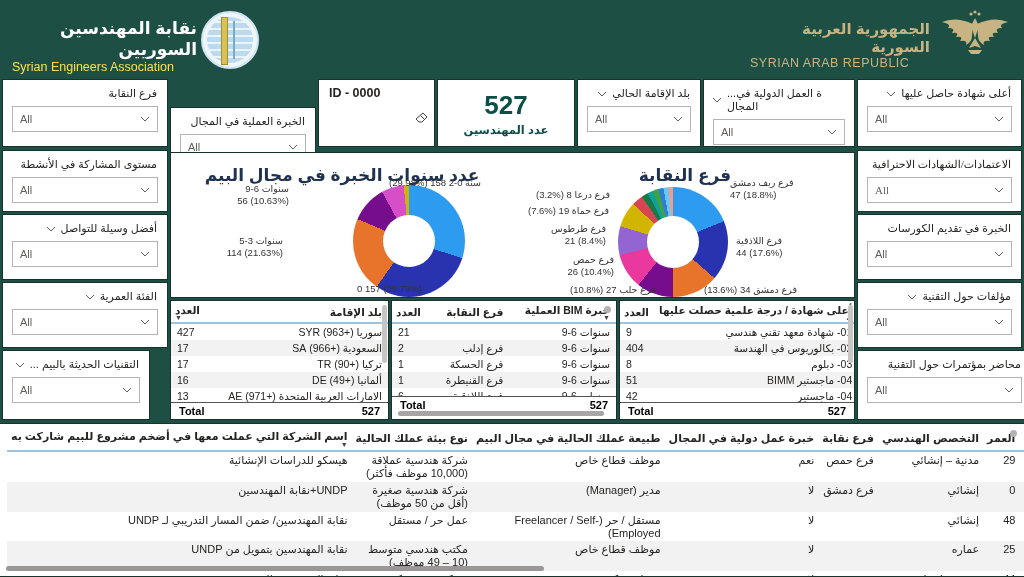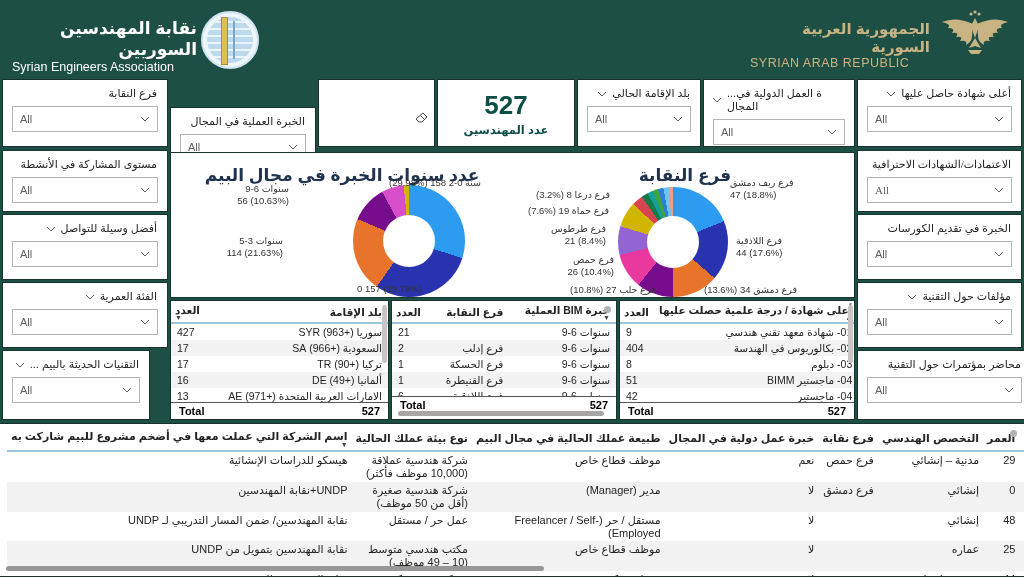--- a/index.html
+++ b/index.html
@@ -3,21 +3,21 @@
 <meta charset="utf-8">
 <style>
   html,body{margin:0;padding:0;}
   body{width:1024px;height:577px;overflow:hidden;background:#1d4f44;
        font-family:"Liberation Sans","DejaVu Sans",sans-serif;position:relative;}
   .abs{position:absolute;}
   .card{position:absolute;background:#fff;border:1px solid #17332c;box-sizing:border-box;}
   
   #hdr{left:0;top:0;width:1024px;height:77px;background:#1d4f44;}
   .org-ar{color:#fff;font-weight:bold;font-size:17px;text-align:right;}
-  .org-en{color:#ffffff;font-size:12.5px;text-align:left;}
+  .org-en{color:#fde047;font-size:12.5px;text-align:left;}
   .gold{color:#c8b482;}
   .rep-ar{font-size:15px;font-weight:bold;text-align:right;}
   .rep-en{font-size:12.5px;letter-spacing:.5px;}
   
   .sl-head{display:flex;justify-content:flex-end;align-items:center;gap:5px;
            font-size:11px;color:#252423;padding:7px 10px 4px 8px;direction:ltr;}
   .sl-dd{margin:2px 9px 0 9px;border:1px solid #b3b3b3;height:24px;display:flex;
          align-items:center;justify-content:space-between;padding:0 7px;color:#605e5c;
          font-size:11px;background:#fff;cursor:pointer;}
   .chev{flex:0 0 auto;}
@@ -106,20 +106,21 @@
     </div>
   <div class="sl-dd">
     <span>All</span>
     <svg class="chev" width="10" height="6" viewBox="0 0 10 6">
         <path d="M1 1 L5 5 L9 1" fill="none" stroke="#605e5c"></path>
       </svg>
   </div>
 </div>
 
 <div class="card" style="left:318px;top:79px;width:117px;height:68px;">
+  <div class="id-lbl">ID - 0000</div>
   <svg class="abs" style="left:96px;top:32px;" width="14" height="12" viewBox="0 0 14 12">
       <path d="M4 10 L1 7 L8 1 L12 5 L7 10 Z" fill="#fff" stroke="#444"></path>
       <path d="M5.5 3.5 L9.5 7.5" stroke="#444"></path>
     </svg>
 </div>
 
 <div class="card" style="left:437px;top:79px;width:138px;height:68px;">
   <div class="kpi-num">527</div>
   <div class="kpi-lbl">عدد المهندسين</div>
 </div>

